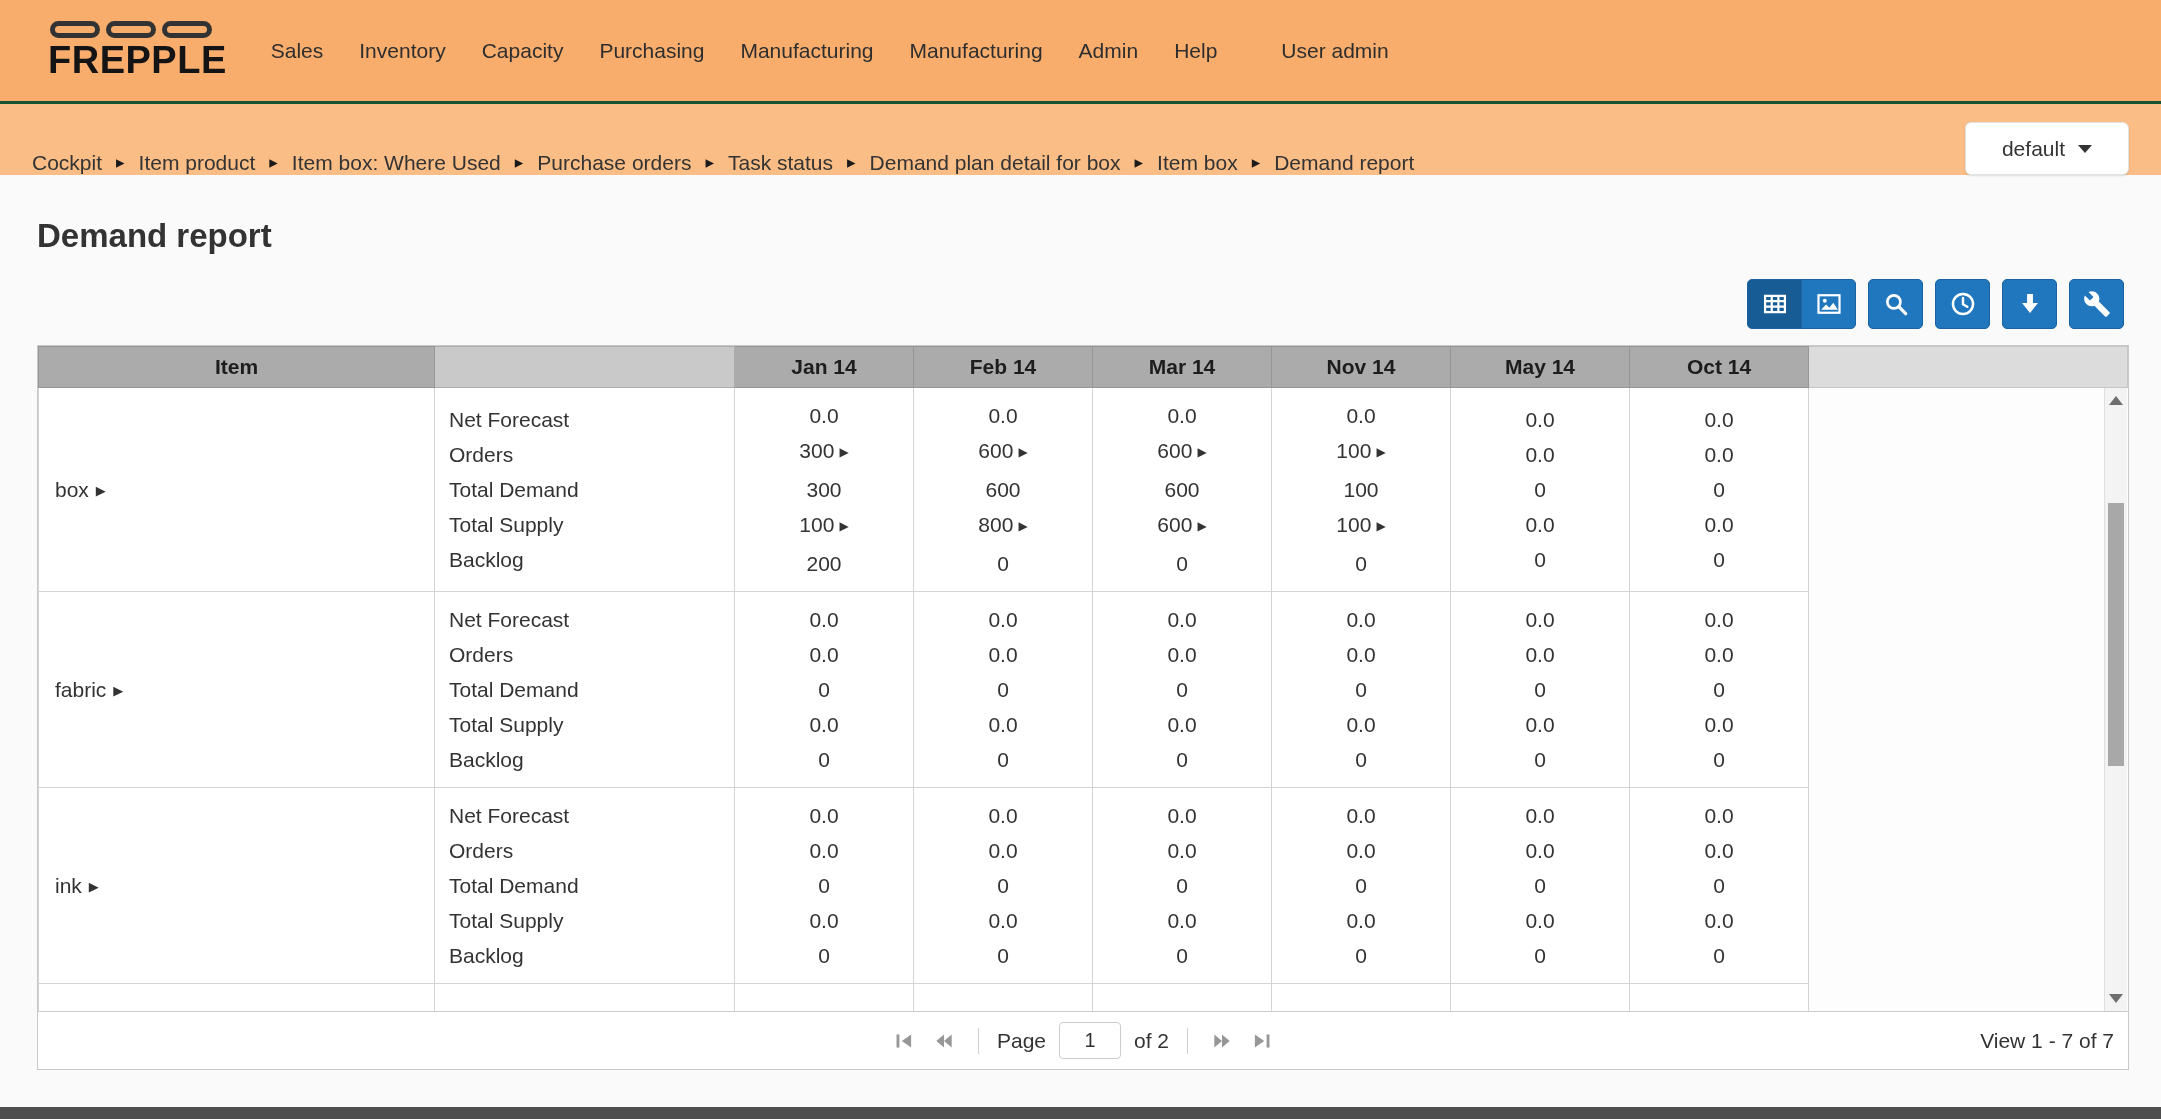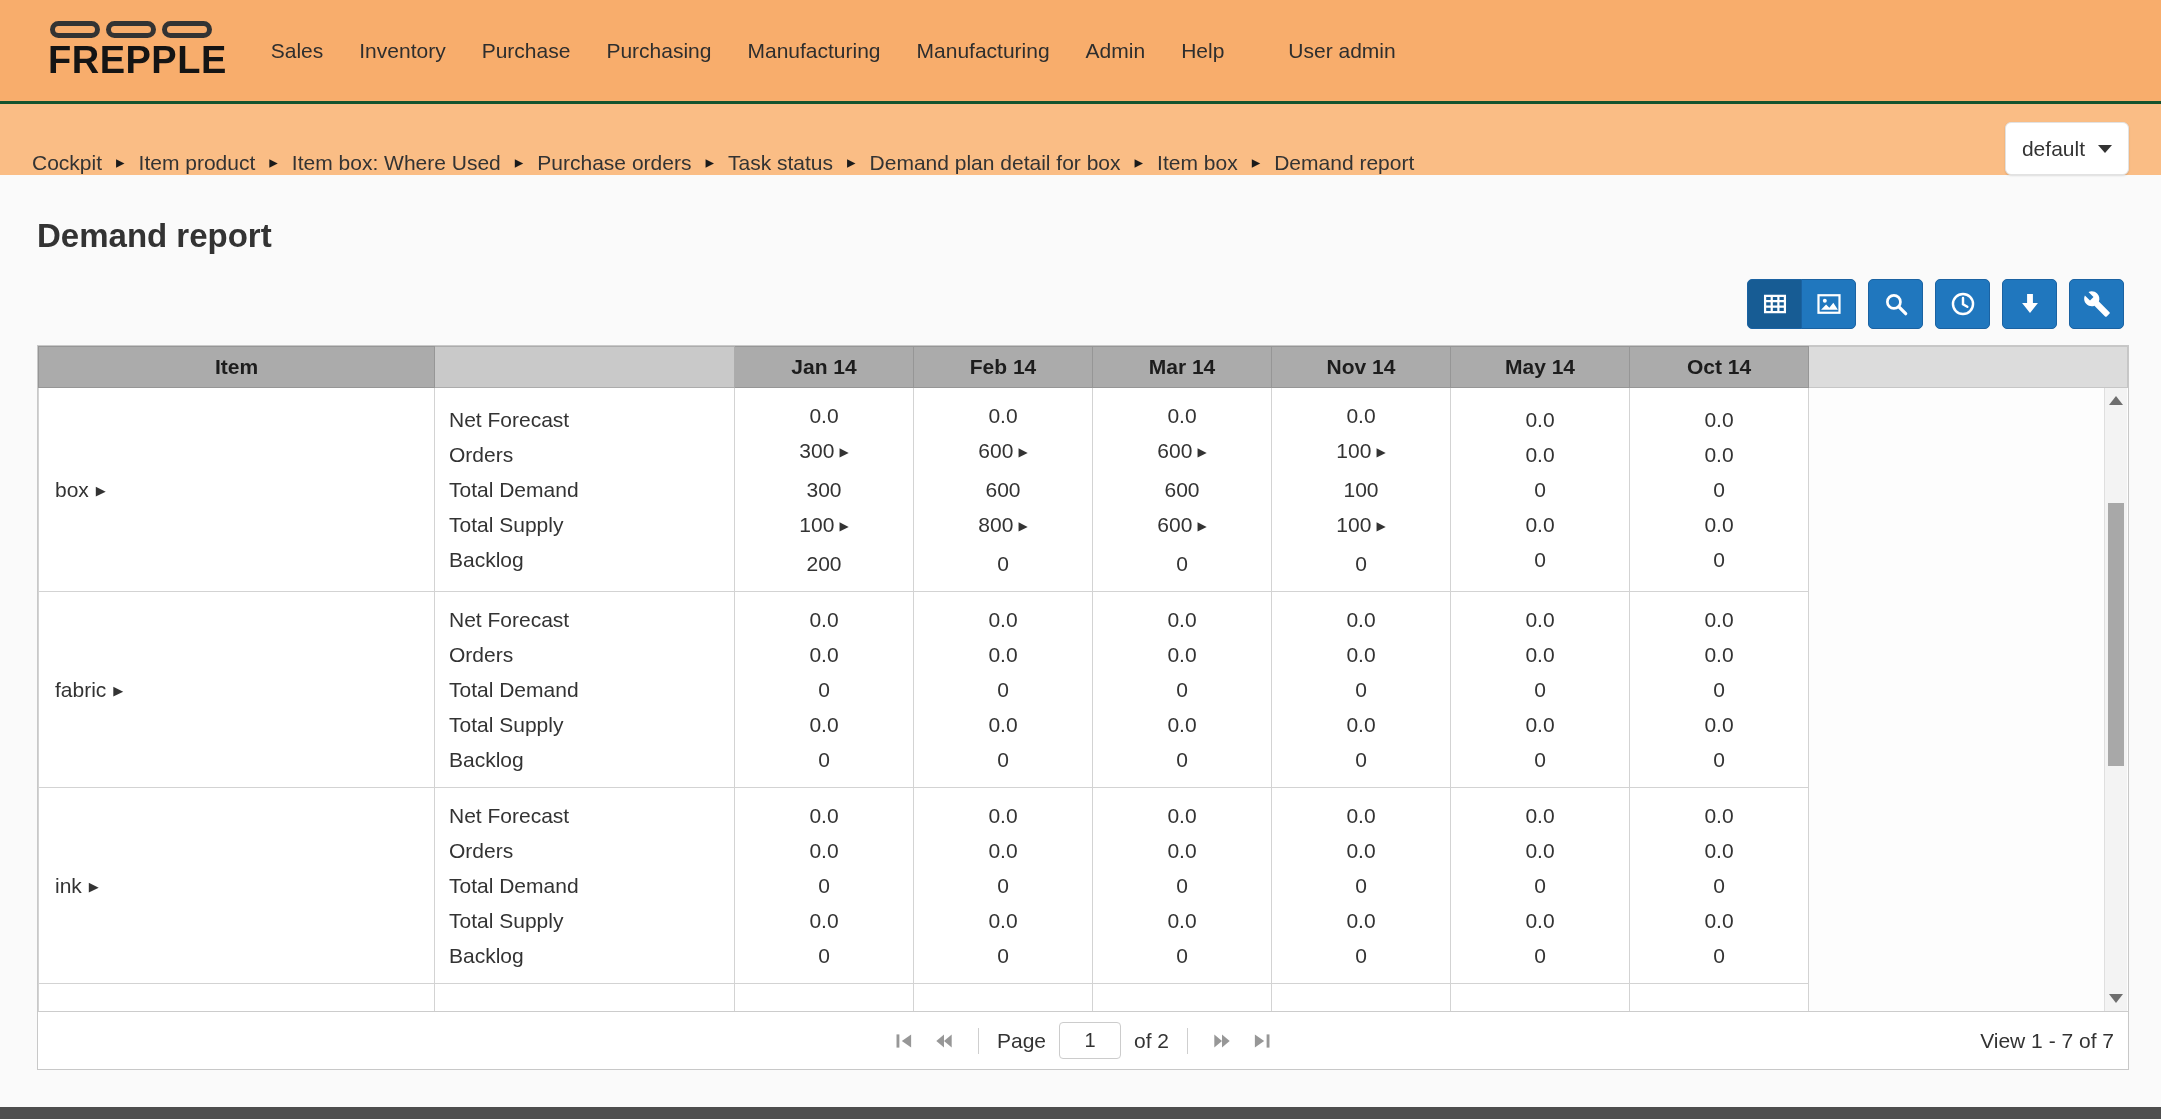--- a/index.html
+++ b/index.html
@@ -39,21 +39,21 @@
   .search::placeholder { color: #9A9A9A; }
   .user { margin-left: 46px; font-size: 21px; color: #2E2E2E; cursor: pointer; white-space: nowrap; }
 
   
   .breadcrumb-bar { height: 71px; background: #FABD85; display: flex; align-items: flex-end; padding: 0 32px; }
   .crumbs { display: flex; align-items: center; flex-wrap: nowrap; }
   .crumb { font-size: 21px; color: #333; cursor: pointer; white-space: nowrap; }
   .bsep { margin: 0 14px; font-size: 17px; color: #1A1A1A; position: relative; top: -1px; }
   .theme-btn {
     margin-left: auto; height: 53px; background: #fff;
-    border: 1px solid #E2E2E2; border-radius: 6px; padding: 0 16px;
+    border: 1px solid #E2E2E2; border-radius: 6px; padding: 0 36px;
     font-size: 21px; color: #333; display: flex; align-items: center;
     cursor: pointer; font-family: inherit; box-shadow: 0 1px 2px rgba(0,0,0,0.12);
   }
   .caret { display: inline-block; margin-left: 13px; border-left: 7px solid transparent; border-right: 7px solid transparent; border-top: 8px solid #333; }
 
   
   main { padding: 0 37px; }
   h1 { margin: 42px 0 0 0; font-size: 33px; font-weight: 600; color: #333; }
 
   .toolbar { display: flex; justify-content: flex-end; align-items: center; margin: 24px 0 16px; }
@@ -126,21 +126,21 @@
     <div class="logo-shapes">
       <span class="ls-green"></span>
       <span class="ls-orange"></span>
       <span class="ls-red"></span>
     </div>
     <div class="logo-text">FREPPLE</div>
   </div>
   <nav class="menu">
       <span class="menu-item">Sales</span>
       <span class="menu-item">Inventory</span>
-      <span class="menu-item">Purchase</span>
+      <span class="menu-item">Capacity</span>
       <span class="menu-item">Purchasing</span>
       <span class="menu-item">Manufacturing</span>
       <span class="menu-item">Manufacturing</span>
       <span class="menu-item">Admin</span>
       <span class="menu-item">Help</span>
     </nav>
   <div class="user">User admin</div>
 </header>
 
 <div class="breadcrumb-bar">

